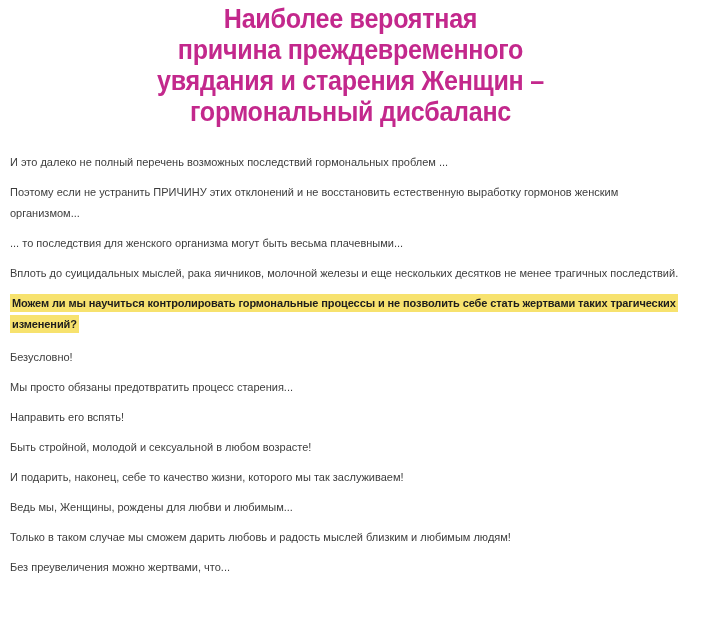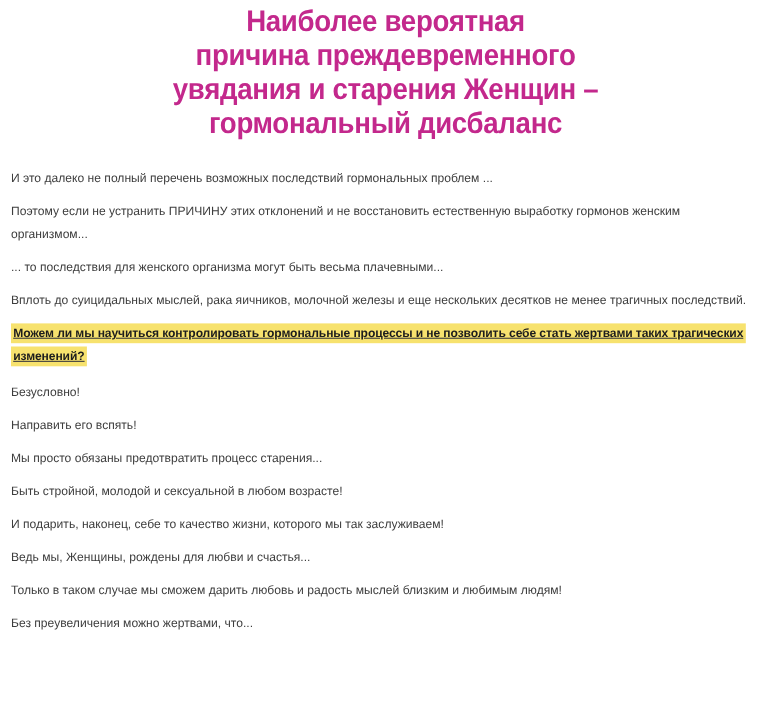--- a/index.html
+++ b/index.html
@@ -36,21 +36,20 @@
     padding: 24px 10px 0 10px;
   }
   .content p {
     margin: 0 0 9px 0;
     font-size: 11px;
     line-height: 21px;
     color: #3d3d3d;
   }
   p.highlight-para {
     margin-bottom: 12px;
-    text-decoration: underline;
   }
   .highlight {
     background: #f7e26e;
     font-weight: bold;
     color: #1d1d1d;
     padding: 3px 2px;
     letter-spacing: -0.1px;
     -webkit-box-decoration-break: clone;
     box-decoration-break: clone;
   }
@@ -67,22 +66,22 @@
     <span class="title-line">гормональный дисбаланс</span>
   </h1>
 
   <div class="content">
     <p>И это далеко не полный перечень возможных последствий гормональных проблем ...</p>
     <p>Поэтому если не устранить ПРИЧИНУ этих отклонений и не восстановить естественную выработку гормонов женским организмом...</p>
     <p>... то последствия для женского организма могут быть весьма плачевными...</p>
     <p>Вплоть до суицидальных мыслей, рака яичников, молочной железы и еще нескольких десятков не менее трагичных последствий.</p>
     <p class="highlight-para"><span class="highlight">Можем ли мы научиться контролировать гормональные процессы и не позволить себе стать жертвами таких трагических изменений?</span></p>
     <p>Безусловно!</p>
+    <p>Мы просто обязаны предотвратить процесс старения...</p>
     <p>Направить его вспять!</p>
-    <p>Мы просто обязаны предотвратить процесс старения...</p>
     <p>Быть стройной, молодой и сексуальной в любом возрасте!</p>
     <p>И подарить, наконец, себе то качество жизни, которого мы так заслуживаем!</p>
-    <p>Ведь мы, Женщины, рождены для любви и счастья...</p>
+    <p>Ведь мы, Женщины, рождены для любви и любимым...</p>
     <p>Только в таком случае мы сможем дарить любовь и радость мыслей близким и любимым людям!</p>
     <p>Без преувеличения можно жертвами, что...</p>
   </div>
 
 </div>
 
 </body></html>

